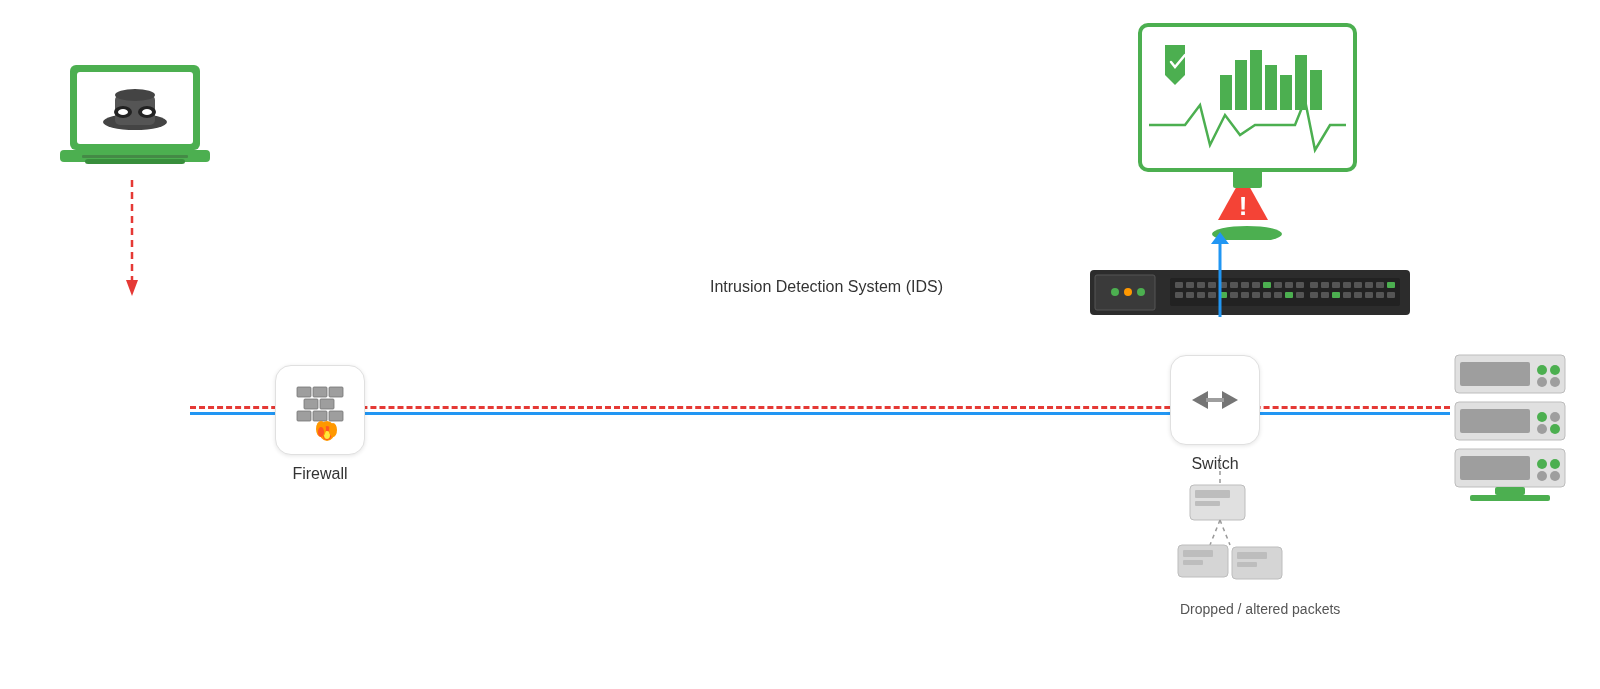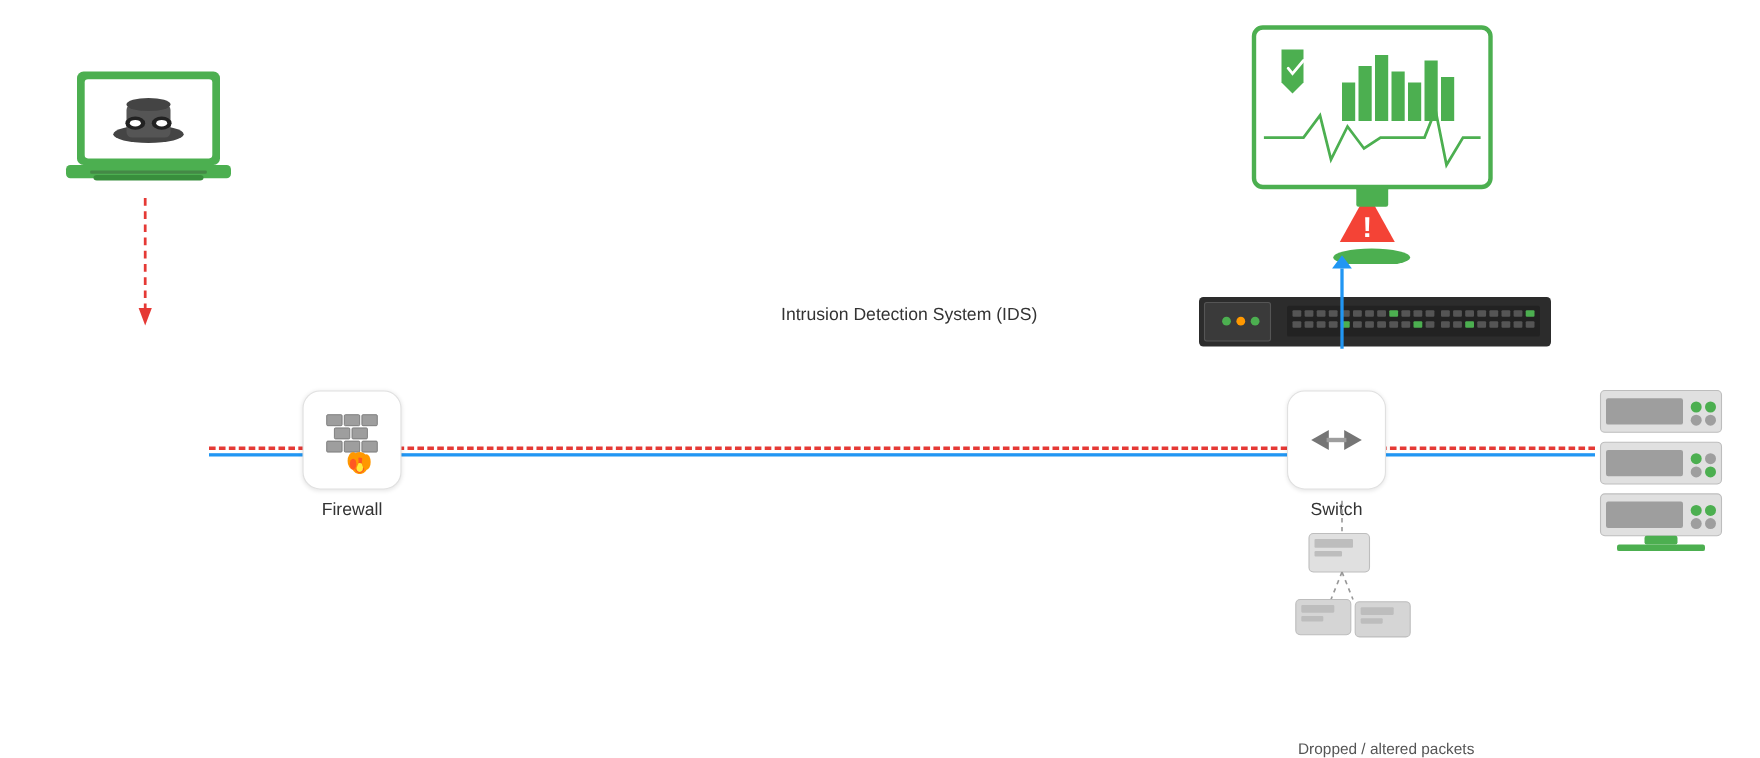--- a/index.html
+++ b/index.html
@@ -78,21 +78,21 @@
     .node-label {
       margin-top: 10px;
       font-size: 16px;
       color: #333;
       font-weight: 400;
     }
 
     
     .firewall-node {
       position: absolute;
-      top: 355px;
+      top: 365px;
       left: 255px;
       width: 130px;
       text-align: center;
     }
 
     .firewall-icon {
       width: 90px;
       height: 90px;
       background: white;
       border: 1px solid #e0e0e0;
@@ -150,21 +150,21 @@
       left: 710px;
       font-size: 16px;
       color: #333;
       white-space: nowrap;
       text-align: right;
     }
 
     
     .dropped-label {
       position: absolute;
-      top: 672px;
+      top: 601px;
       left: 1180px;
       font-size: 14px;
       color: #555;
       white-space: nowrap;
     }
 
     svg text {
       font-family: 'Segoe UI', Arial, sans-serif;
     }
   </style>

